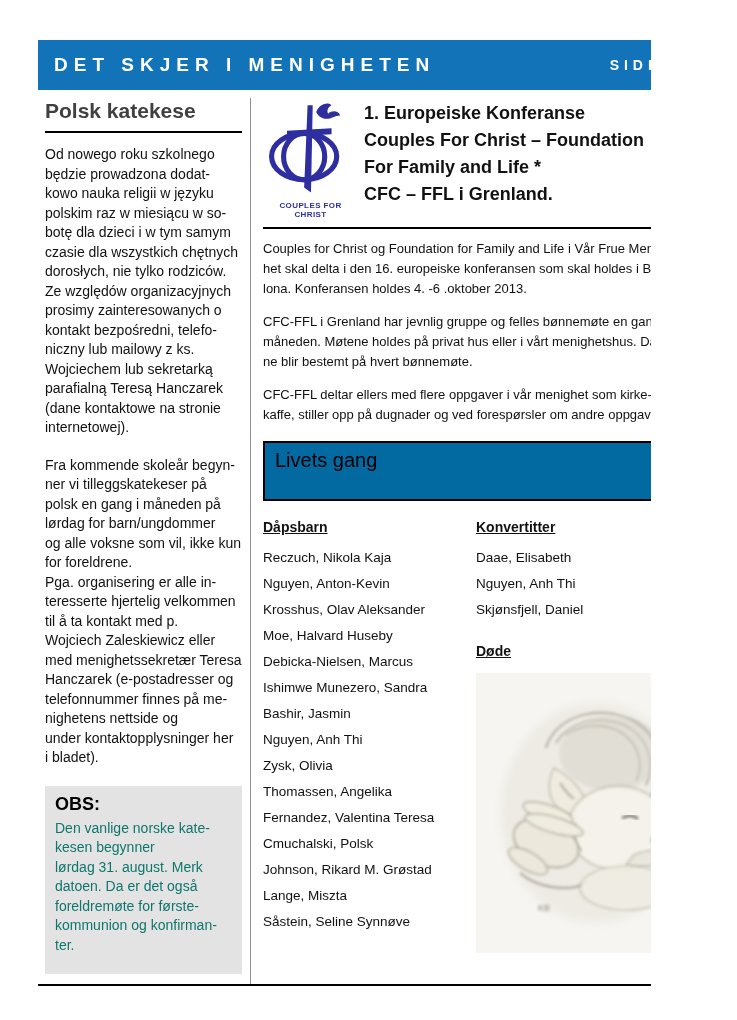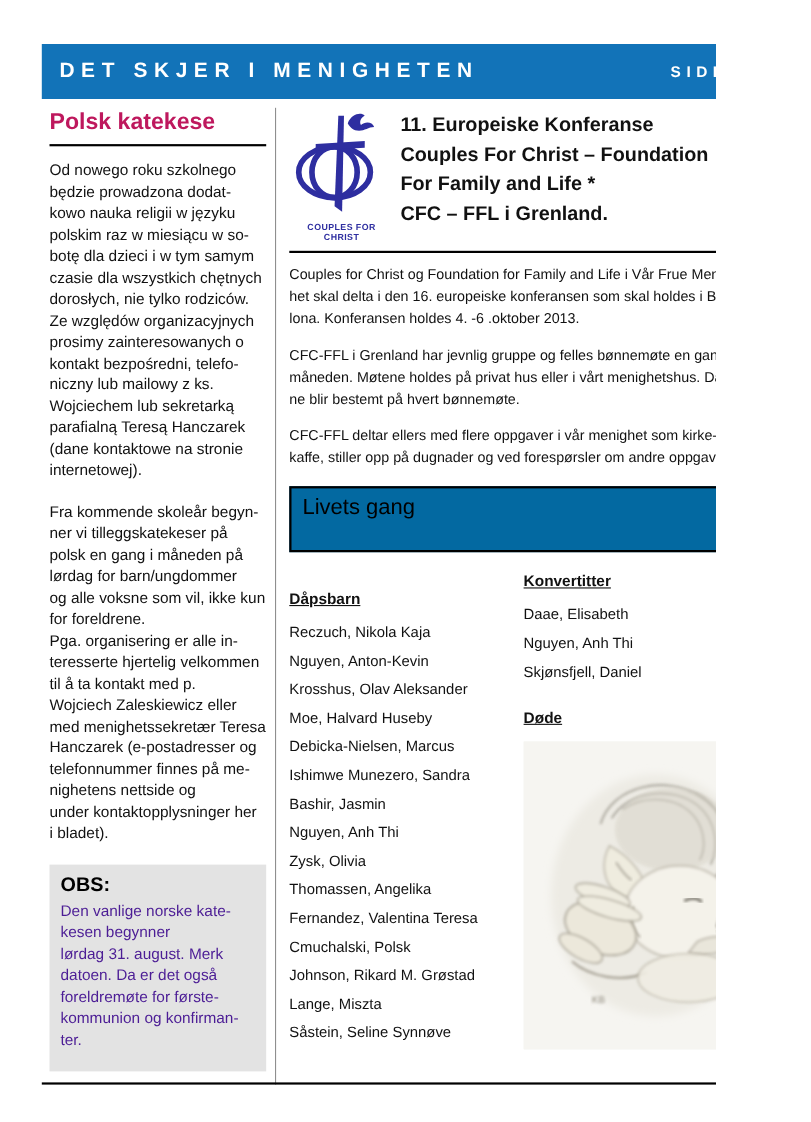--- a/index.html
+++ b/index.html
@@ -14,40 +14,40 @@
     justify-content:space-between;padding:0 16px;box-sizing:border-box;
   }
   .header-title{font-size:19px;font-weight:bold;letter-spacing:6px;}
   .header-page{font-size:14px;font-weight:bold;letter-spacing:5px;}
   
   .content{position:absolute;left:45px;top:98px;width:660px;display:flex;}
   .left-col{width:197px;flex:0 0 197px;}
   .v-divider{width:1px;background:#8f8f8f;margin-left:8px;height:888px;flex:0 0 1px;}
   .main-col{flex:1;margin-left:12px;}
   
-  .left-heading{font-size:21px;font-weight:bold;color:#be185d;margin:0 0 8px 0;line-height:1.2;}
+  .left-heading{font-size:21px;font-weight:bold;color:#404040;margin:0 0 8px 0;line-height:1.2;}
   .left-rule{height:2px;background:#000;width:100%;margin-bottom:12px;}
   .left-para{font-size:14px;line-height:19.5px;white-space:pre-line;margin:0 0 18px 0;}
   .obs-box{background:#e3e3e3;margin-top:4px;padding:8px 10px 10px 10px;box-sizing:border-box;min-height:188px;}
   .obs-heading{font-size:18px;font-weight:bold;color:#000;margin:0 0 4px 0;}
-  .obs-body{font-size:14px;line-height:19.5px;white-space:pre-line;color:#4c1d95;}
+  .obs-body{font-size:14px;line-height:19.5px;white-space:pre-line;color:#0f766e;}
   
   .title-row{display:flex;align-items:flex-start;}
   .logo-block{flex:0 0 95px;text-align:center;padding-top:2px;}
   .logo-caption{font-size:8px;font-weight:bold;color:#2e2ea0;letter-spacing:0.4px;margin-top:1px;}
   .main-title{font-size:18px;font-weight:bold;line-height:27px;white-space:pre-line;margin:2px 0 0 6px;}
   .title-rule{height:2px;background:#000;width:100%;margin:8px 0 10px 0;}
   .main-para{font-size:13px;line-height:20px;white-space:pre-line;margin:0 0 13px 0;}
   .livets-box{
     border:2px solid #000;background:#0369a1;height:60px;box-sizing:border-box;
     padding:6px 10px;margin:16px 0 14px 0;
   }
   .livets-title{font-size:20px;color:#000;}
   .lists-row{display:flex;}
-  .list-col-left{flex:0 0 213px;margin-top:16px;}
+  .list-col-left{flex:0 0 213px;}
   .list-col-right{flex:1;}
   .list-heading{font-size:14px;font-weight:bold;text-decoration:underline;margin:4px 0 10px 0;}
   .name-list .name{font-size:13.5px;height:26px;line-height:26px;white-space:nowrap;}
   .dode-block{margin-top:20px;}
   .lamb-figure{margin-top:14px;width:230px;height:280px;background:#f6f5f1;}
   
   .bottom-rule{position:absolute;left:38px;top:984px;width:662px;height:2px;background:#000;}
 </style>
 </head>
 <body>
@@ -122,21 +122,21 @@
 
                 <path d="M46 6 L52 6 L50 108 L42 102 Z" fill="#2e2ea0" stroke="none"></path>
                 <path d="M22 36 L74 33 L74 40 L22 43 Z" fill="#2e2ea0" stroke="none"></path>
 
                 <path d="M56 14 C60 4 70 2 74 6 C70 8 68 12 70 16 C74 12 82 12 84 18 C78 18 74 22 68 22 C62 22 58 18 56 14 Z" fill="#2e2ea0" stroke="none"></path>
               </g>
             </svg>
           </span>
           <div class="logo-caption">COUPLES FOR CHRIST</div>
         </div>
-        <h1 class="main-title">11. Europeiske Konferanse
+        <h1 class="main-title">1. Europeiske Konferanse
 Couples For Christ – Foundation
 For Family and Life *
 CFC – FFL i Grenland.</h1>
       </div>
 
       <div class="title-rule"></div>
 
       <p class="main-para">Couples for Christ og Foundation for Family and Life  i Vår Frue Menig-
 het skal delta i den 16. europeiske konferansen som skal holdes i Barce-
 lona. Konferansen holdes  4. -6 .oktober 2013.</p>

